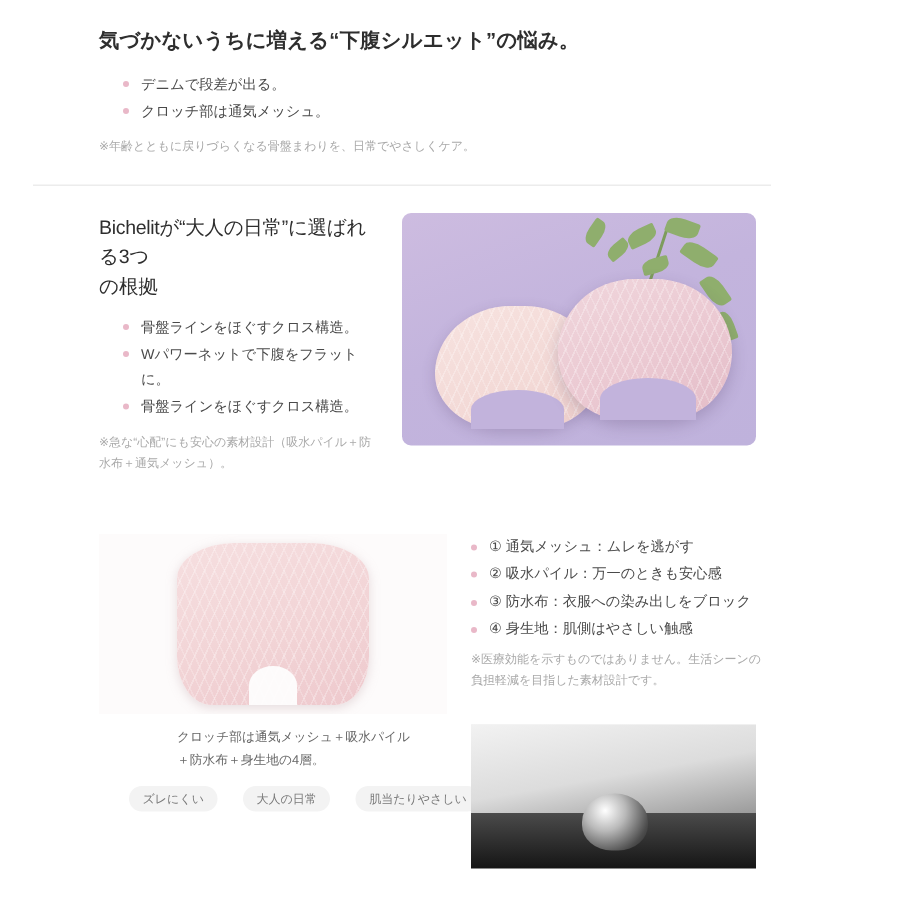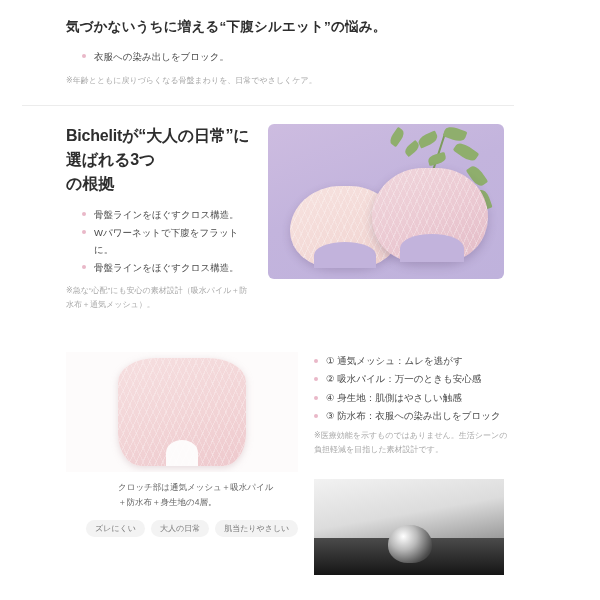--- a/index.html
+++ b/index.html
@@ -70,22 +70,22 @@
     display: flex;
     align-items: flex-start;
     padding: 18px 0 0 0;
     gap: 14px;
   }
   .sec2-left {
     width: 250px;
     padding-left: 44px;
   }
   .h-sub {
-    font-size: 16px;
-    font-weight: bold;
+    font-size: 13px;
+    font-weight: normal;
     color: #2e2e2e;
     margin: 0 0 10px 0;
     line-height: 1.5;
   }
   .brand { letter-spacing: -0.2px; }
   .sec2-right {
     flex: 1;
     padding-right: 10px;
   }
 
@@ -216,21 +216,21 @@
   .caption {
     font-size: 8.5px;
     line-height: 1.8;
     color: #666;
     width: 160px;
     margin: 8px 0 0 52px;
   }
 
   .tags {
     display: flex;
-    gap: 6px;
+    gap: 17px;
     margin: 10px 0 0 20px;
   }
   .tag {
     font-size: 8px;
     color: #7a7a7a;
     background: #f3f3f3;
     border-radius: 9px;
     padding: 3px 9px;
     white-space: nowrap;
   }
@@ -264,21 +264,22 @@
   .right-stack { display: flex; flex-direction: column; }
 </style>
 </head>
 <body>
 
 <div class="page">
 
   <section class="sec1">
     <h1 class="h-main">気づかないうちに増える“下腹シルエット”の悩み。</h1>
     <ul class="bul">
-      <li>衣服への染み出しをブロック。</li>
+      <li>デニムで段差が出る。</li>
+      <li>クロッチ部は通気メッシュ。</li>
     </ul>
     <p class="note">※年齢とともに戻りづらくなる骨盤まわりを、日常でやさしくケア。</p>
   </section>
 
   <div class="divider"></div>
 
   <section class="sec2">
     <div class="sec2-left">
       <h2 class="h-sub">
         <span class="brand">Bichelitが“大人の日常”に選ばれる3つ</span><br>
@@ -330,22 +331,22 @@
           <span class="tag">ズレにくい</span>
           <span class="tag">大人の日常</span>
           <span class="tag">肌当たりやさしい</span>
         </div>
       </div>
 
       <div class="col-right right-stack">
         <ul class="num">
           <li>① 通気メッシュ：ムレを逃がす</li>
           <li>② 吸水パイル：万一のときも安心感</li>
+          <li>③ 防水布：衣服への染み出しをブロック</li>
           <li>④ 身生地：肌側はやさしい触感</li>
-          <li>③ 防水布：衣服への染み出しをブロック</li>
         </ul>
         <p class="sec3-right-note">※医療効能を示すものではありません。生活シーンの負担軽減を目指した素材設計です。</p>
 
         <div class="photo3" style="margin-top:14px;">
           <div class="p3-cloth"></div>
           <div class="p3-drop"></div>
         </div>
 
       </div>
 

